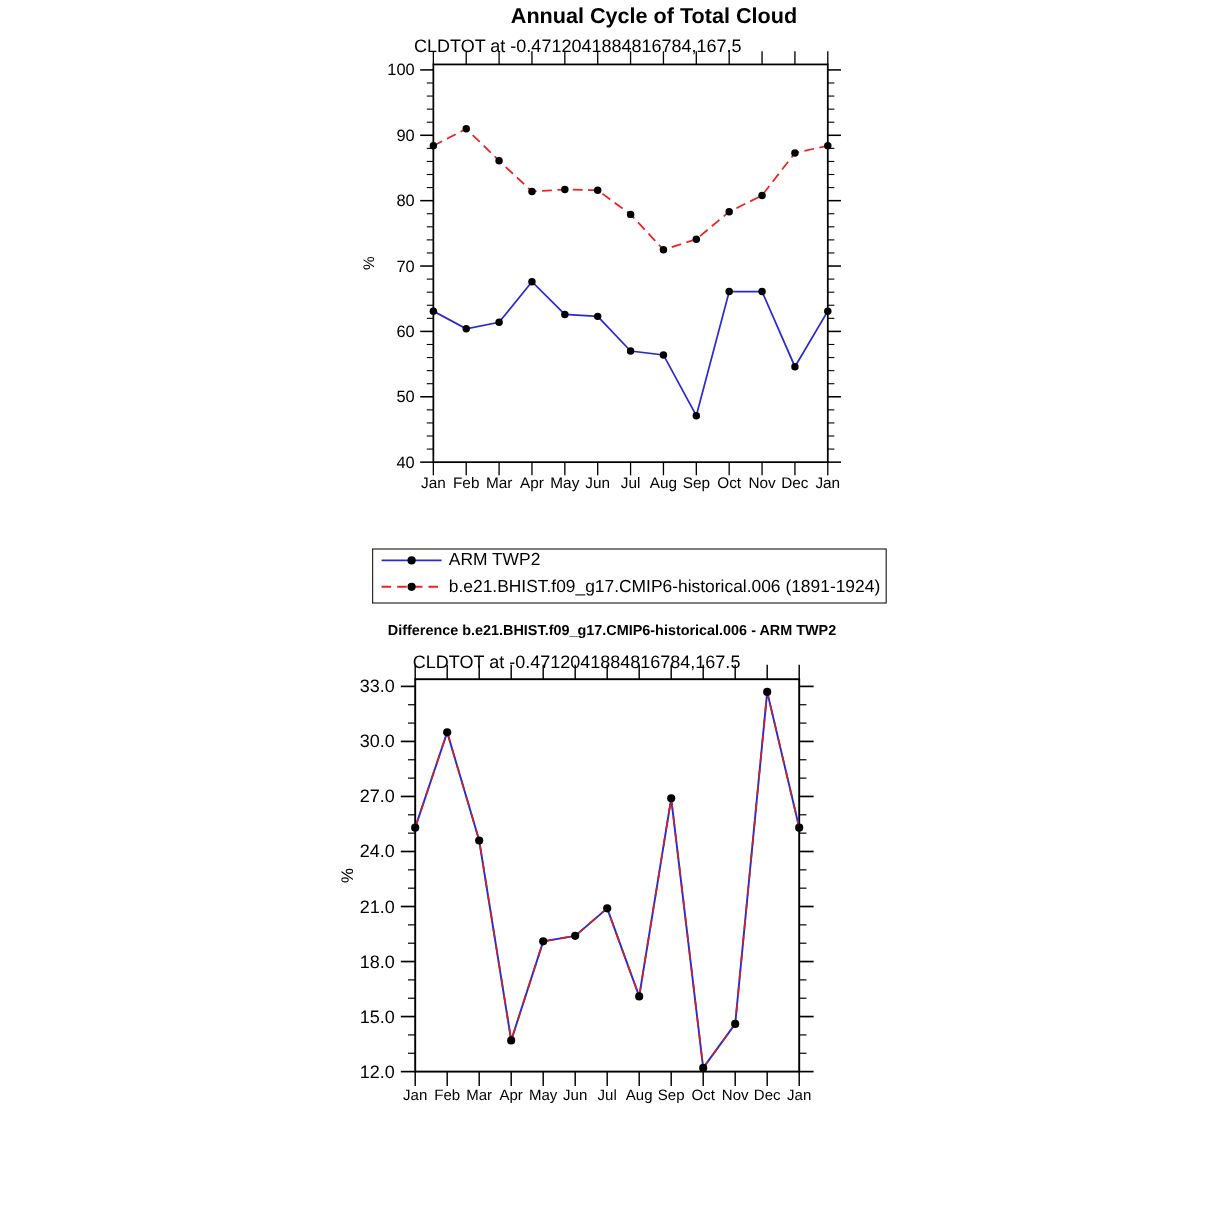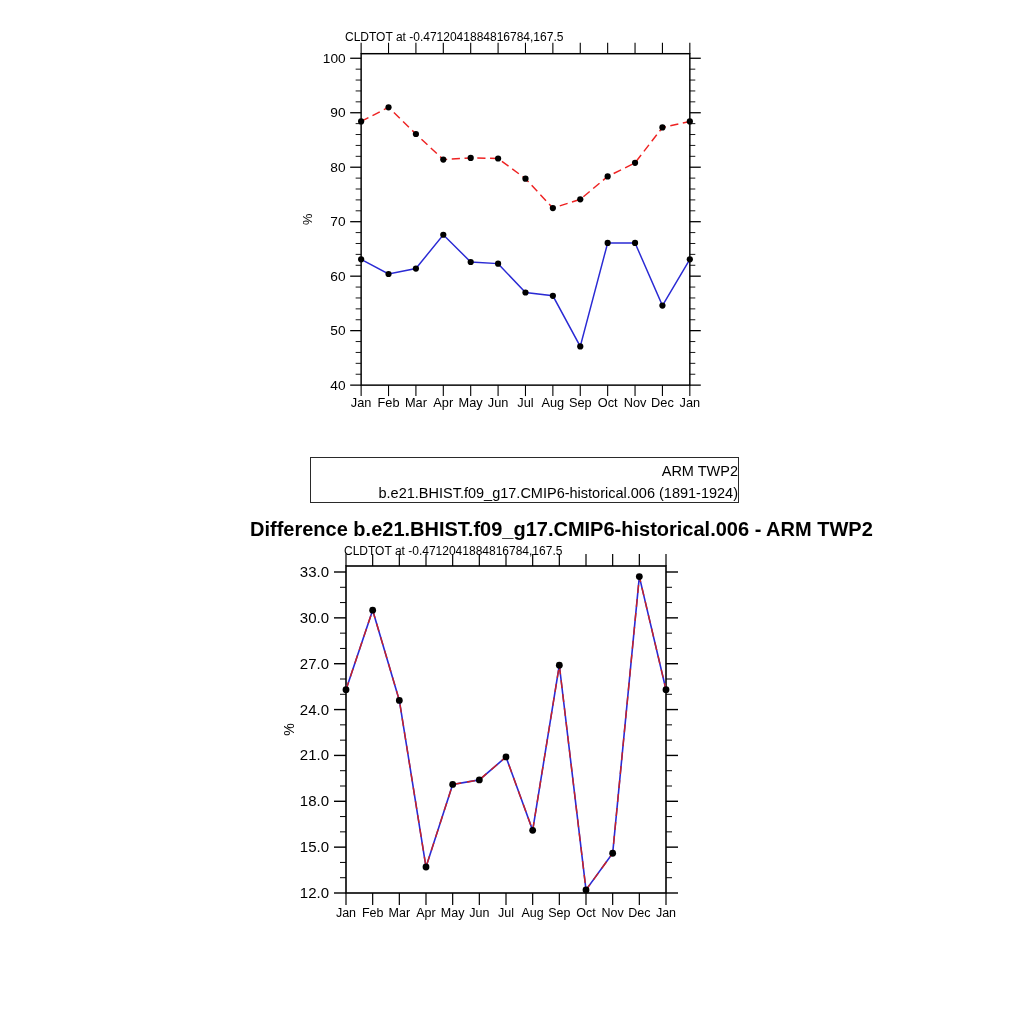--- a/index.html
+++ b/index.html
@@ -16,58 +16,58 @@
     background: #ffffff;
     overflow: hidden;
   }
   .abs { position: absolute; }
   .chart-title {
     font-weight: bold;
     font-size: 18px;
     text-align: center;
     white-space: nowrap;
   }
-  .chart-title.small { font-size: 20px; }
+  .chart-title.small { font-size: 12px; }
   .chart-subtitle {
-    font-size: 12px;
+    font-size: 15px;
     white-space: nowrap;
   }
   #legend-box {
     left: 310px;
     top: 457px;
     width: 429px;
     height: 46px;
     border: 1.4px solid #2a2a2a;
     background: #ffffff;
     display: flex;
     flex-direction: column;
     justify-content: space-evenly;
     box-sizing: border-box;
   }
   .legend-row {
     display: flex;
-    align-items: flex-end;
+    align-items: flex-start;
     height: 20px;
     padding-left: 3px;
-    flex-direction: column;
   }
   .legend-label {
     font-size: 14.5px;
     white-space: nowrap;
   }
   svg text {
     font-family: "Liberation Sans", "DejaVu Sans", sans-serif;
     fill: #000000;
   }
 </style>
 </head>
 <body>
 
 <div id="canvas">
 
+  <div class="abs chart-title" style="left:345px; top:3px; width:400px;">Annual Cycle of Total Cloud</div>
   <div class="abs chart-subtitle" style="left:345px; top:30px;">CLDTOT at -0.4712041884816784,167.5</div>
 
   <svg id="chart1" class="abs" style="left:250px; top:40px;" width="540" height="420" viewBox="250 40 540 460">
       <rect x="346" y="55" width="360" height="363" fill="none" stroke="#000000" stroke-width="1.6"></rect>
       <line x1="334" y1="418" x2="346" y2="418" stroke="#000000" stroke-width="1.4"></line>
       <line x1="706" y1="418" x2="718" y2="418" stroke="#000000" stroke-width="1.4"></line>
       <text x="329" y="423" text-anchor="end" font-size="15">40</text>
       <line x1="340" y1="406.06666666666666" x2="346" y2="406.06666666666666" stroke="#000000" stroke-width="1"></line>
       <line x1="706" y1="406.06666666666666" x2="712" y2="406.06666666666666" stroke="#000000" stroke-width="1"></line>
       <line x1="340" y1="394.1333333333333" x2="346" y2="394.1333333333333" stroke="#000000" stroke-width="1"></line>

